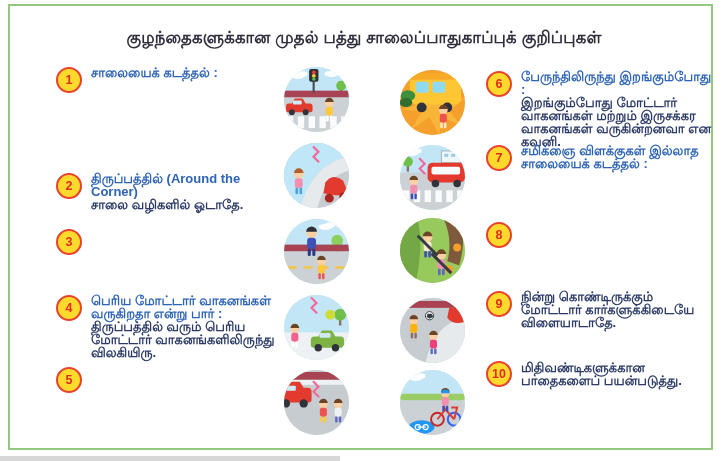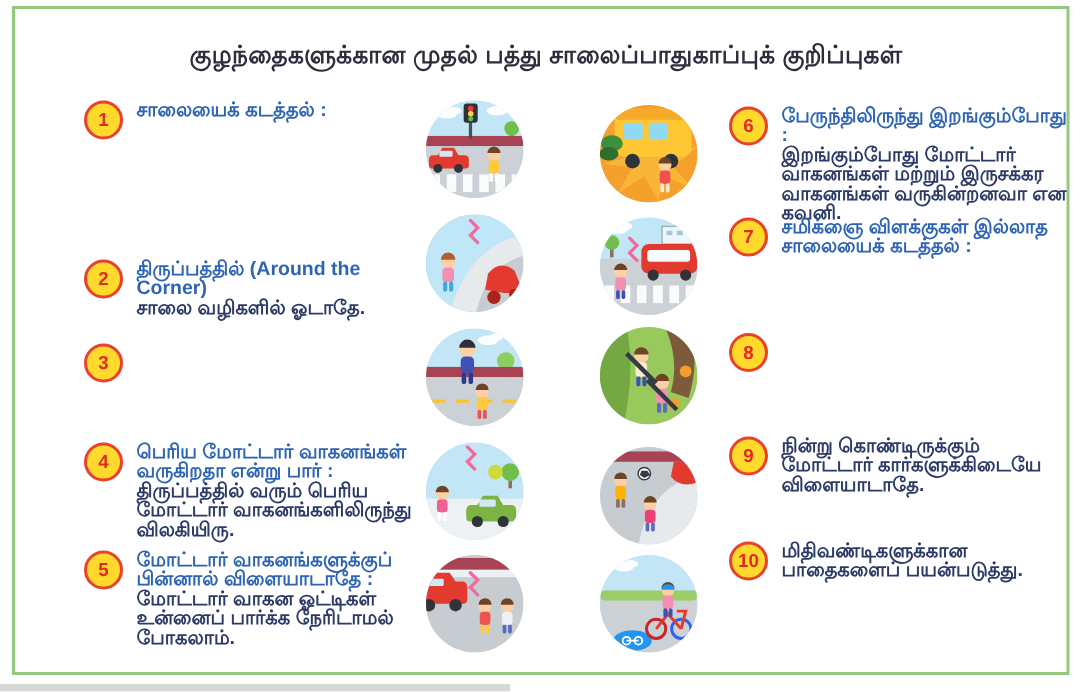--- a/index.html
+++ b/index.html
@@ -12,21 +12,21 @@
     border:2px solid #93c87e;background:#ffffff;box-sizing:border-box;
   }
   .title{
     position:absolute;top:28px;left:20px;width:688px;text-align:center;
     font-size:16.5px;font-weight:bold;color:#2d2d3c;margin:0;letter-spacing:.2px;
   }
   .item{position:absolute;display:flex;gap:9px;}
   .item.l{left:56px;width:228px;}
   .item.r{left:486px;width:230px;}
   .l1{top:66px;} .l2{top:172px;} .l3{top:228px;} .l4{top:294px;} .l5{top:366px;}
-  .r1{top:70px;} .r2{top:144px;} .r3{top:221px;} .r4{top:290px;} .r5{top:360px;}
+  .r1{top:70px;} .r2{top:144px;} .r3{top:221px;} .r4{top:290px;} .r5{top:360px;align-items:center;}
   .badge{
     flex:0 0 auto;width:22px;height:22px;border-radius:50%;
     background:#ffd92b;border:2px solid #e8412c;color:#e02b20;
     font-weight:bold;font-size:12.5px;display:flex;align-items:center;justify-content:center;
     margin-top:1px;box-sizing:content-box;
   }
   .txt{font-size:13px;font-weight:bold;line-height:13px;}
   .head{display:block;color:#2e64b5;}
   .bodytxt{display:block;color:#2b3a67;}
   .circ{
@@ -67,24 +67,20 @@
 <div class="item l l4">
   <div class="badge">4</div>
   <div class="txt">
     <span class="head">பெரிய மோட்டார் வாகனங்கள் வருகிறதா என்று பார் :</span>
     <span class="bodytxt">திருப்பத்தில் வரும் பெரிய மோட்டார் வாகனங்களிலிருந்து விலகியிரு.</span>
   </div>
 </div>
 
 <div class="item l l5">
   <div class="badge">5</div>
-  <div class="txt">
-    <span class="head">மோட்டார் வாகனங்களுக்குப் பின்னால் விளையாடாதே :</span>
-    <span class="bodytxt">மோட்டார் வாகன ஓட்டிகள் உன்னைப் பார்க்க நேரிடாமல் போகலாம்.</span>
-  </div>
 </div>
 
 <div class="item r r1">
   <div class="badge">6</div>
   <div class="txt">
     <span class="head">பேருந்திலிருந்து இறங்கும்போது :</span>
     <span class="bodytxt">இறங்கும்போது மோட்டார் வாகனங்கள் மற்றும் இருசக்கர வாகனங்கள் வருகின்றனவா என கவனி.</span>
   </div>
 </div>
 

